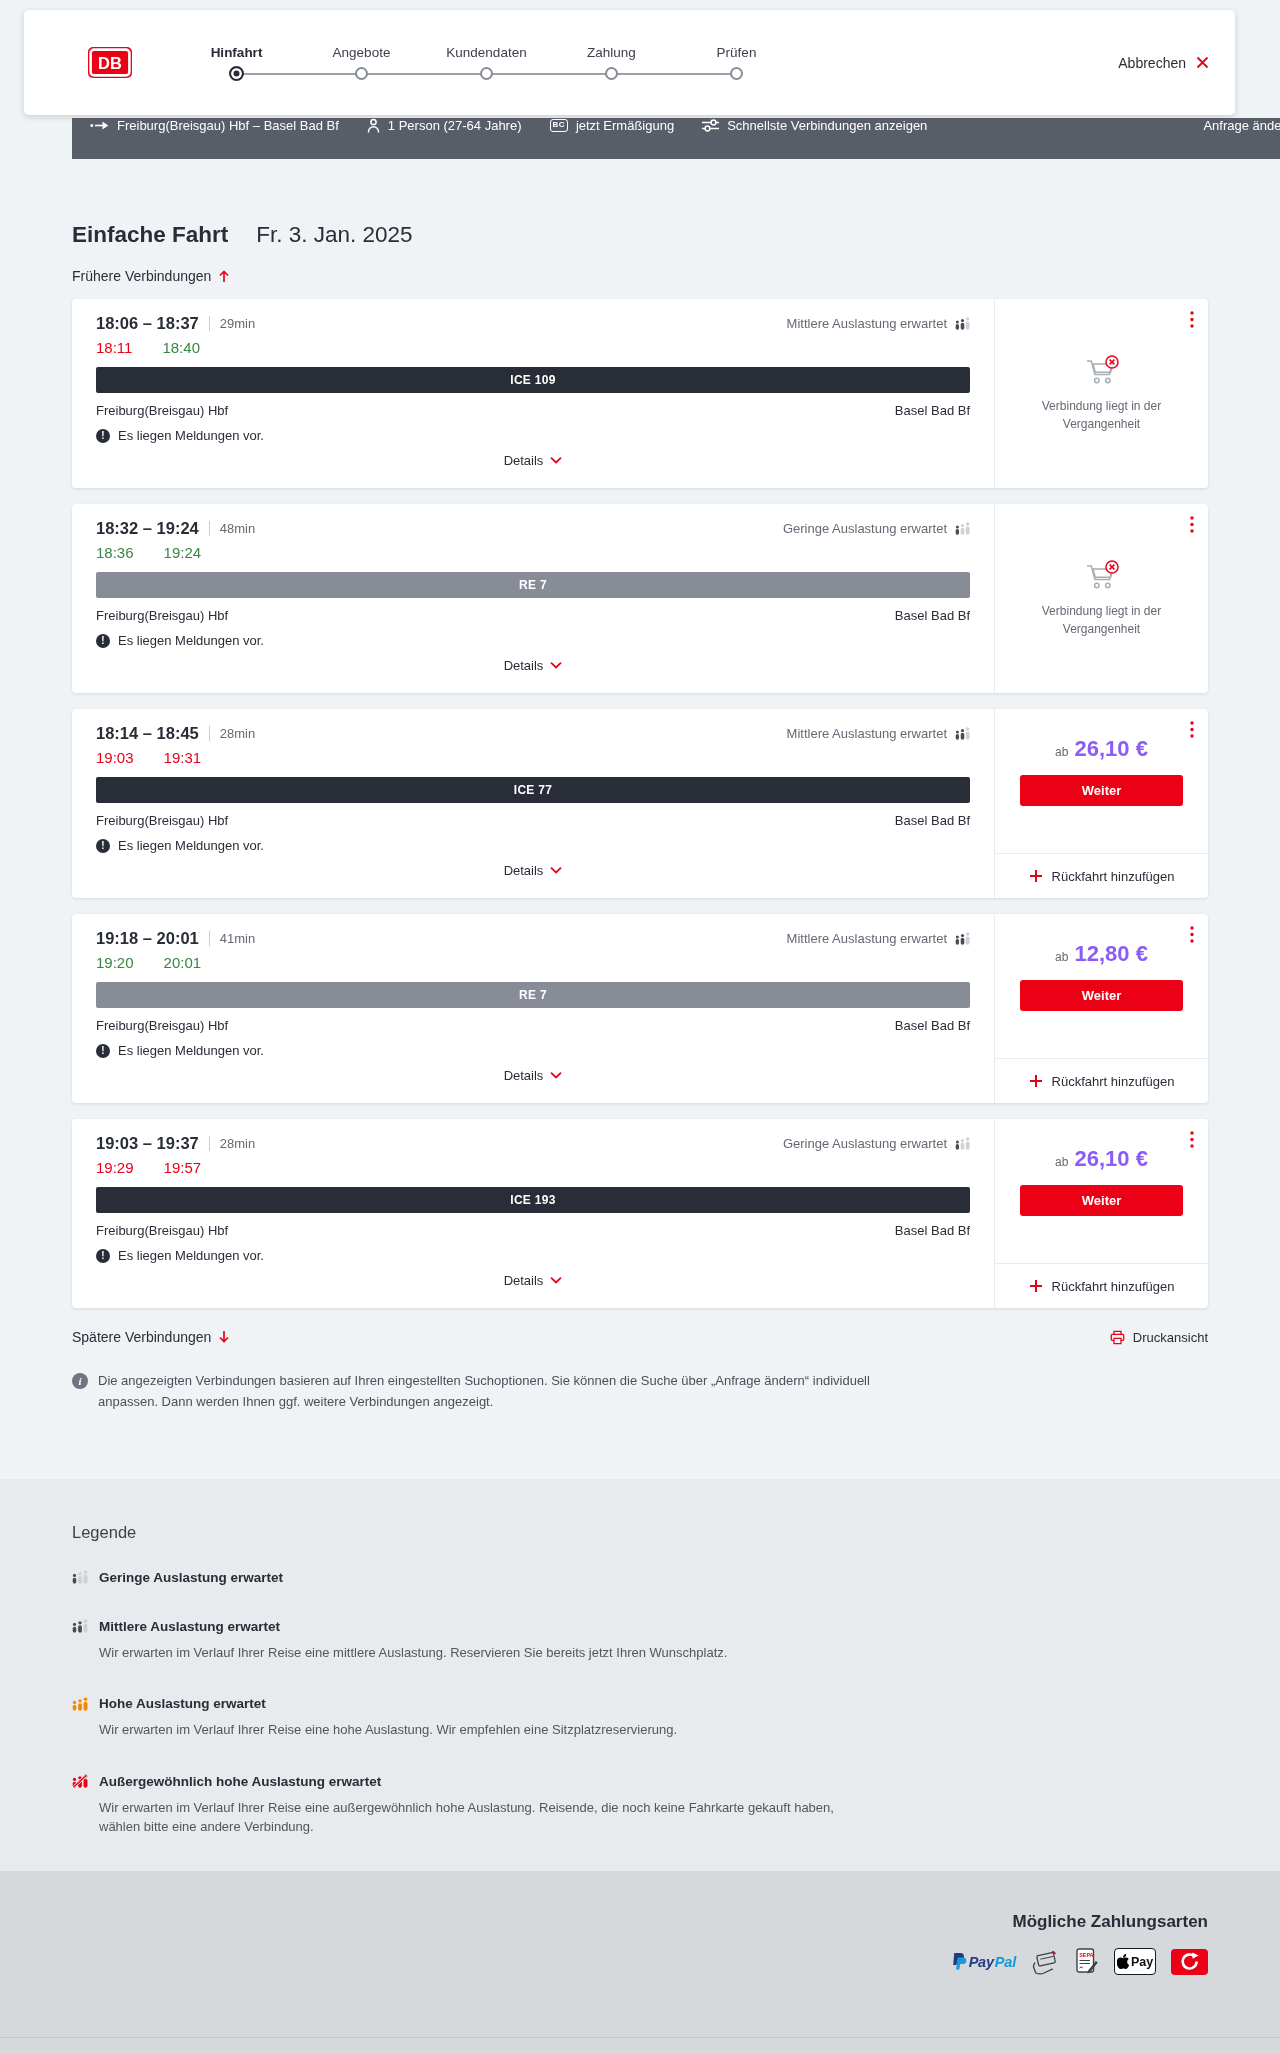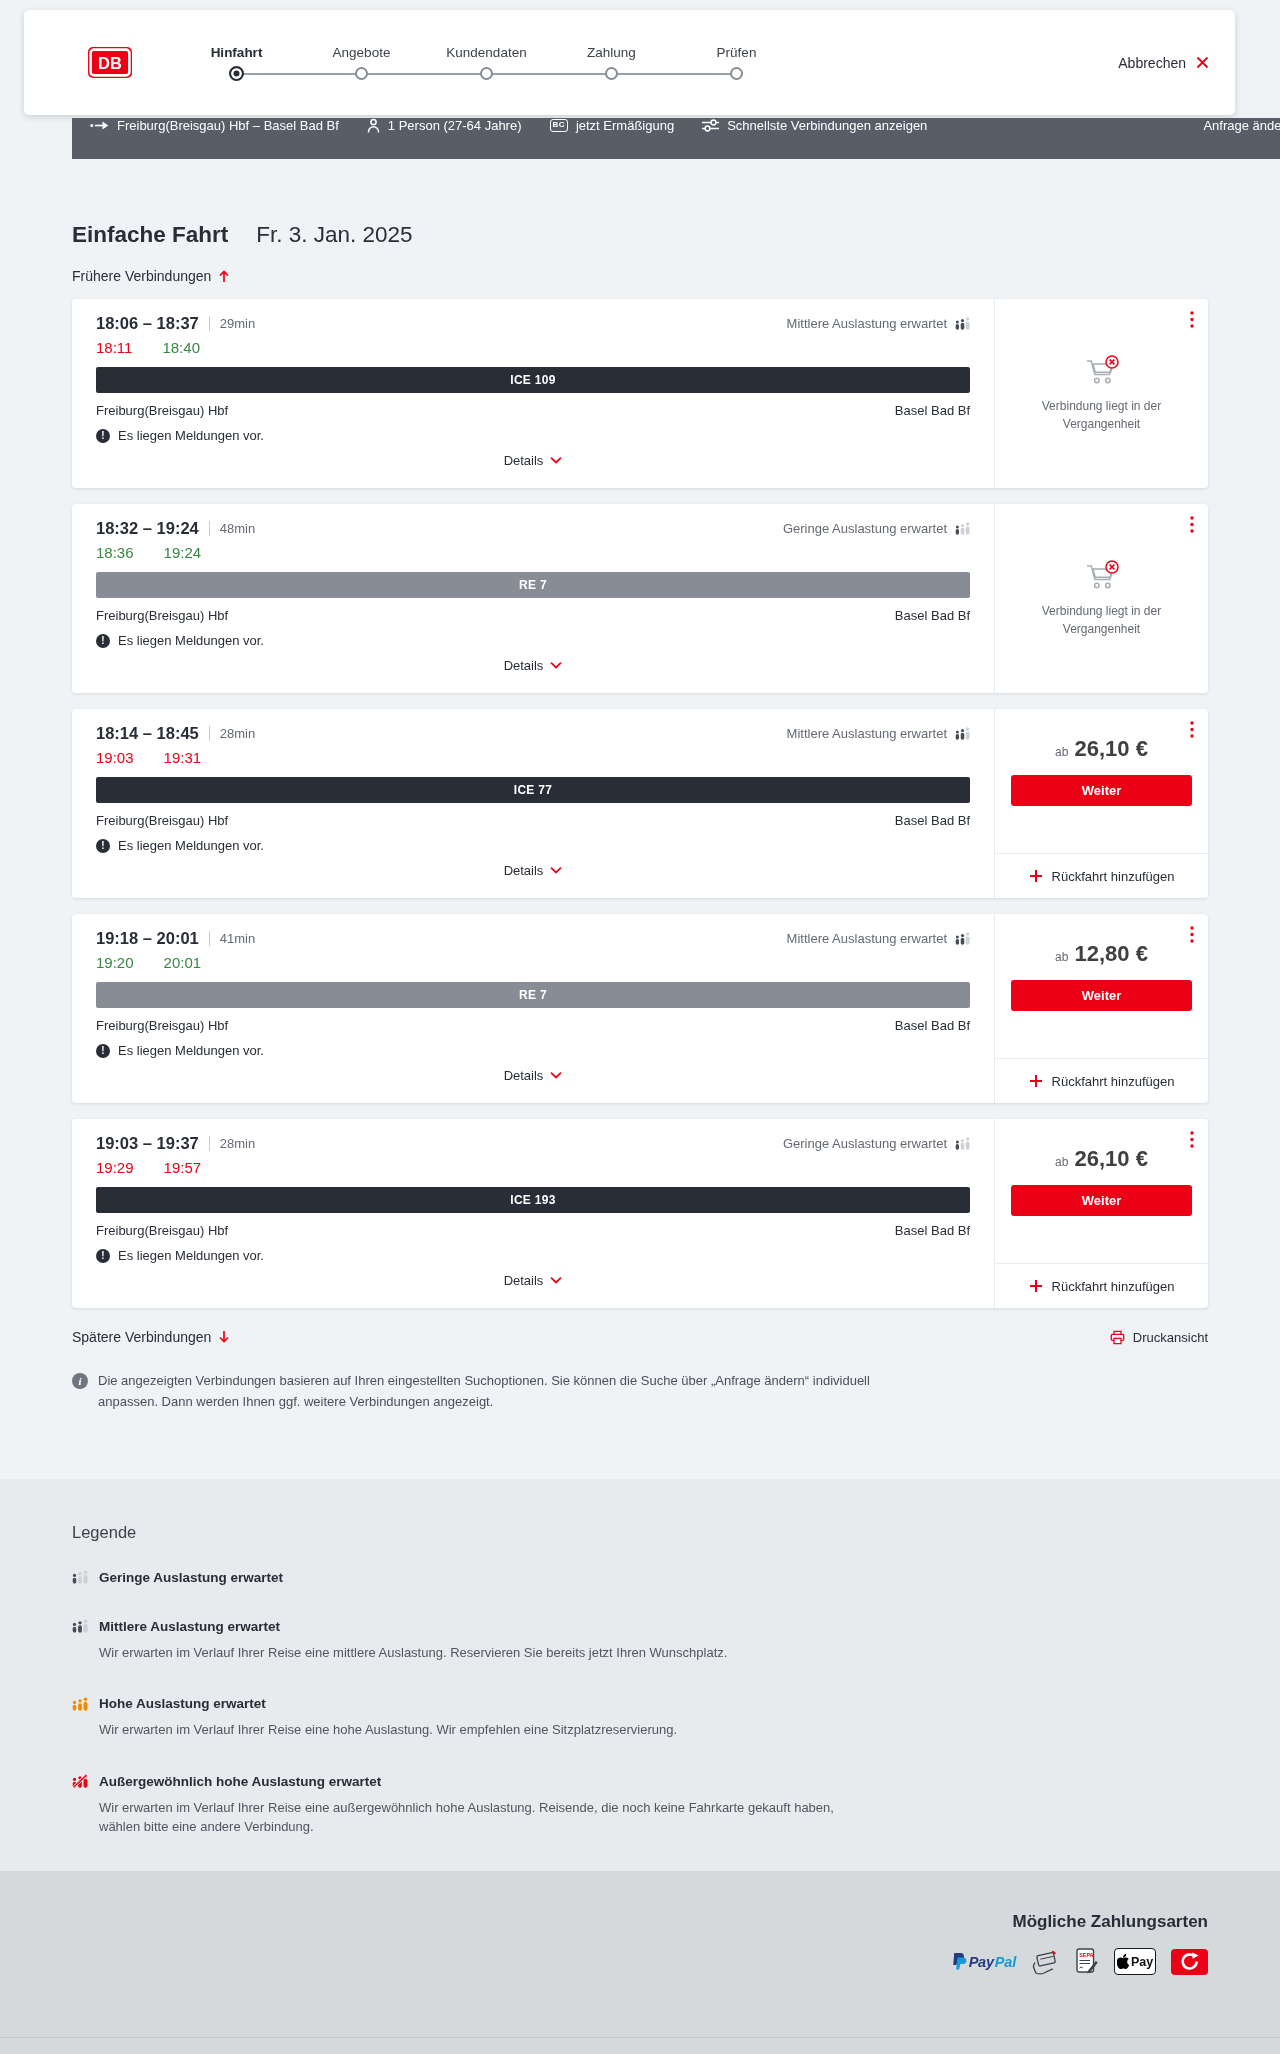--- a/index.html
+++ b/index.html
@@ -88,22 +88,22 @@
   .card-side{ width:214px; border-left:1px solid #E9ECEF; position:relative;
     display:flex; flex-direction:column; }
   .dots-btn{ position:absolute; top:9px; right:11px; background:none; border:none;
     cursor:pointer; padding:3px; line-height:0; }
   .side-past{ flex:1; display:flex; flex-direction:column; align-items:center;
     justify-content:center; gap:11px; padding:0 30px; text-align:center;
     font-size:12px; color:#646973; line-height:1.45; }
   .side-price{ flex:1; display:flex; flex-direction:column; align-items:center; padding-top:27px; }
   .price-line{ display:flex; align-items:baseline; gap:6px; }
   .ab{ font-size:12px; color:#646973; }
-  .price{ font-size:22px; font-weight:bold; color:#404040; }
-  .weiter-btn{ margin-top:13px; width:181px; height:31px; background:#EC0016; color:#fff;
+  .price{ font-size:22px; font-weight:bold; color:#8b5cf6; }
+  .weiter-btn{ margin-top:13px; width:163px; height:31px; background:#EC0016; color:#fff;
     font-weight:bold; font-size:13px; border:none; border-radius:3px; cursor:pointer; }
   .return-btn{ height:45px; border:none; border-top:1px solid #E9ECEF; background:none;
     display:flex; align-items:center; justify-content:center; gap:9px;
     font-size:13px; color:#282D37; cursor:pointer; }
 
   .later-row{ display:flex; justify-content:space-between; align-items:center; margin-top:21px; }
   .print-btn{ display:flex; align-items:center; gap:8px; background:none; border:none;
     cursor:pointer; font-size:13px; color:#282D37; }
   .info{ margin-top:26px; display:flex; gap:10px; padding-bottom:66px; }
   .info-icon{ flex:none; margin-top:2px; width:16px; height:16px; border-radius:50%;

